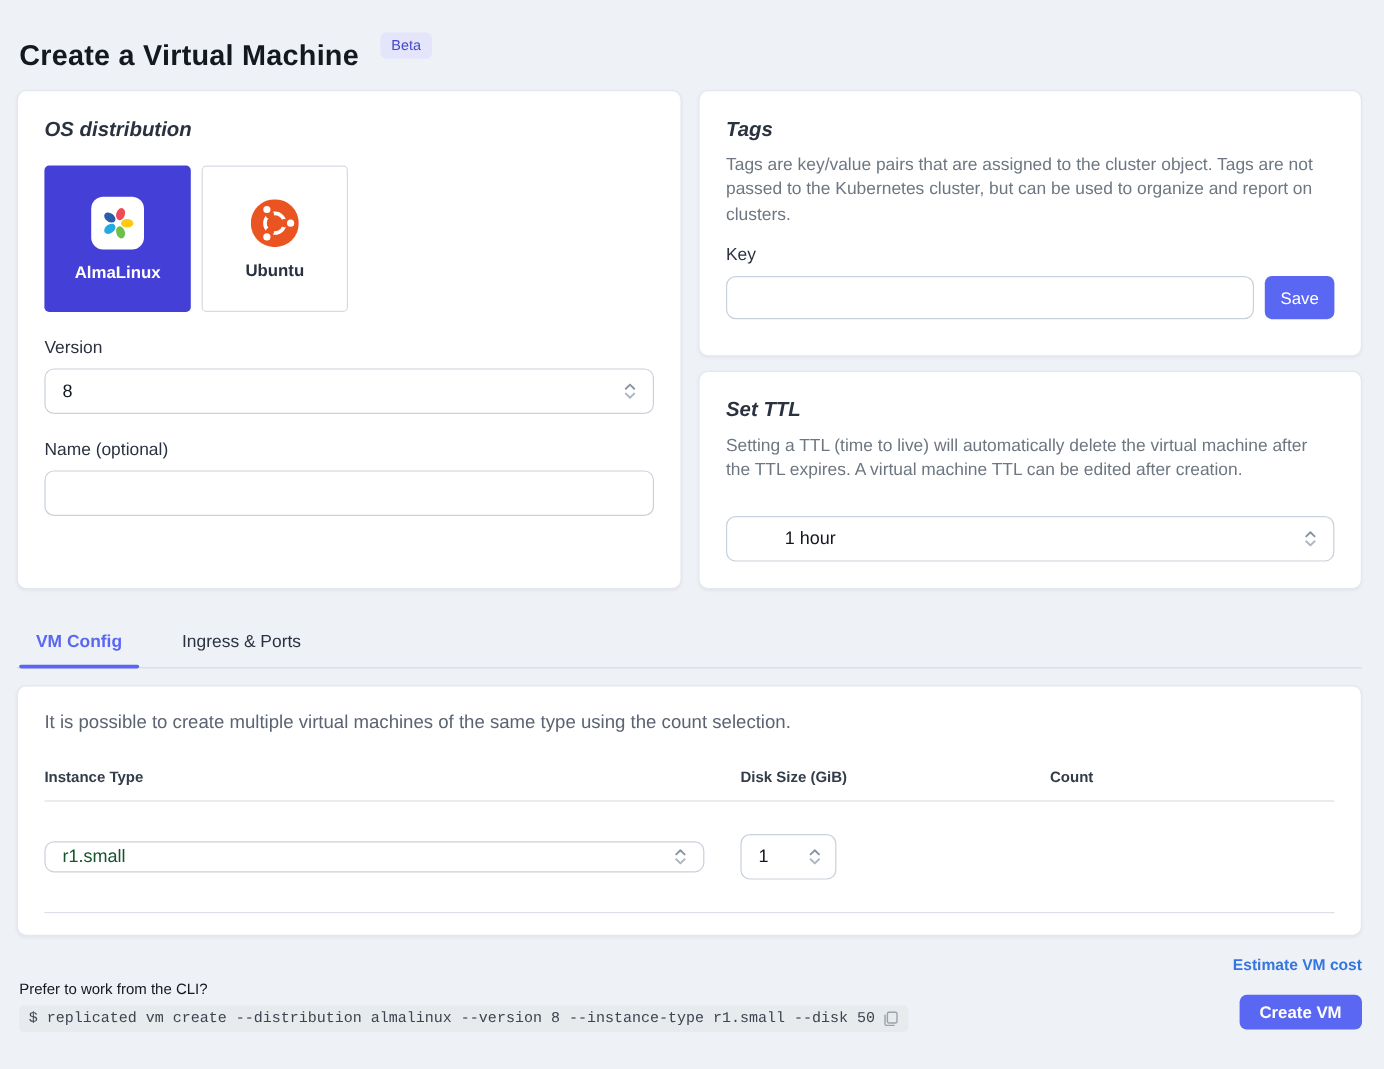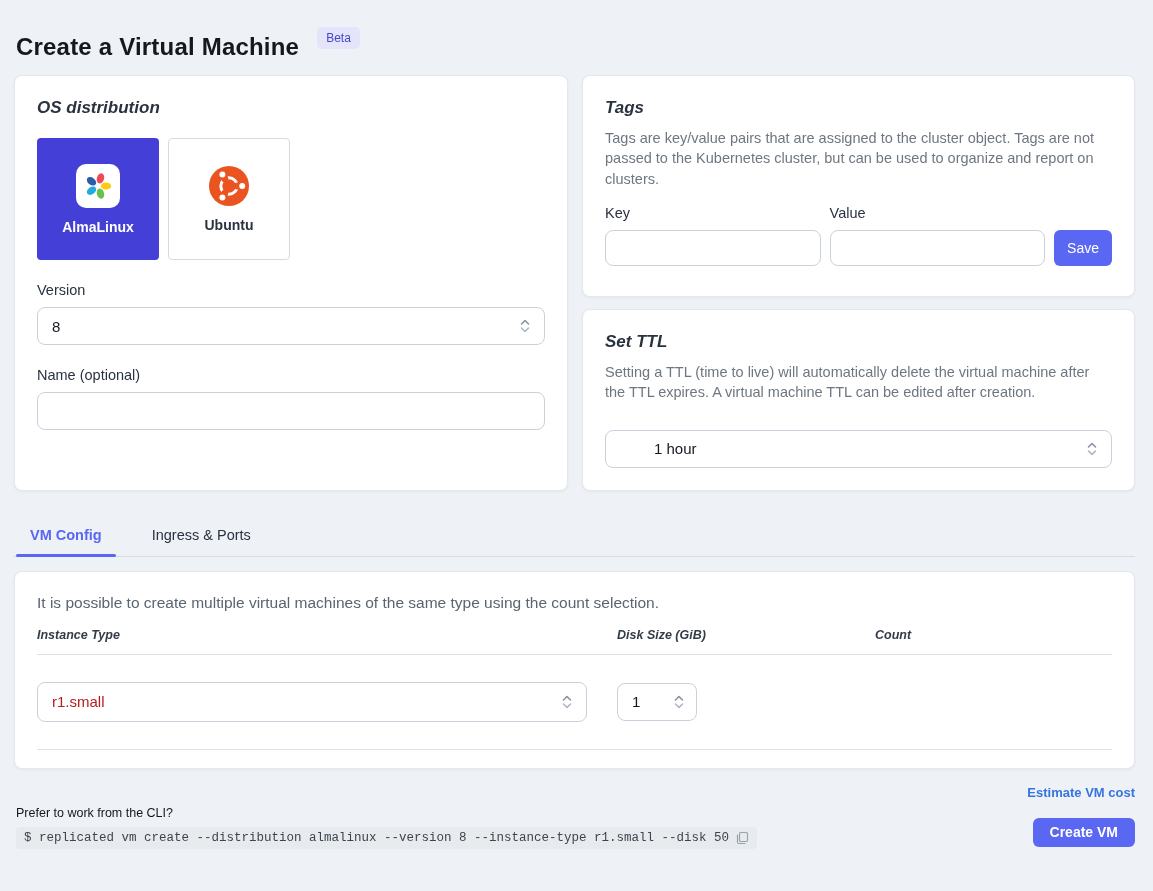--- a/index.html
+++ b/index.html
@@ -67,32 +67,32 @@
   }
   
   .tabs-bar { margin:27px 18px 0 14px; border-bottom:1px solid #d7dce3; display:flex; padding-left:2px; }
   .tab { position:relative; padding:9px 14px 13px; font-size:14.5px; color:#2a3240; cursor:pointer; margin-right:22px; }
   .tab.active { color:#5a67f2; font-weight:700; }
   .tab.active::after { content:""; position:absolute; left:0; right:0; bottom:-1px; height:3px;
     background:#5a67f2; border-radius:2px; }
   
   .panel { margin:14px 18px 0 14px; padding:22px 22px 18px; }
   .panel-intro { font-size:15.5px; color:#5b6472; }
-  .table-head { display:flex; margin-top:16px;font-style:italic; }
+  .table-head { display:flex; margin-top:29px; }
   .table-head .col-h { font-size:12.5px; font-weight:700; color:#333c49; }
   .col1 { width:580px; }
   .col2 { width:258px; }
   .col3 { flex:1; }
   .head-rule, .row-rule { border-bottom:1px solid #dde1e7; }
   .head-rule { margin-top:12px; }
   .table-row { display:flex; align-items:center; margin:27px 0; }
   .row-select {
-    width:550px; height:40px; border:1px solid #c9d1dc; border-radius:8px; background:#fff;
+    width:550px; height:26px; border:1px solid #c9d1dc; border-radius:8px; background:#fff;
     display:flex; align-items:center; justify-content:space-between;
-    padding:0 12px 0 14px; font-size:15px; color:#b91c1c; cursor:pointer;
+    padding:0 12px 0 14px; font-size:15px; color:#14532d; cursor:pointer;
   }
   .disk-input {
     width:82px; height:38px; border:1px solid #c9d1dc; border-radius:8px; background:#fff;
     font-size:15px; color:#14181f; padding:0 0 0 14px; outline:none;
     font-family:"Liberation Sans", sans-serif;
   }
   .count-stepper {
     width:80px; height:38px; border:1px solid #c9d1dc; border-radius:8px; background:#fff;
     display:flex; align-items:center; justify-content:space-between;
     padding:0 10px 0 14px; font-size:15px; color:#14181f; cursor:pointer;
@@ -179,24 +179,20 @@
   <div class="right-col">
 
     <div class="card tags-card">
       <div class="card-h">Tags</div>
       <div class="card-desc">Tags are key/value pairs that are assigned to the cluster object. Tags are not passed to the Kubernetes cluster, but can be used to organize and report on clusters.</div>
       <div class="tags-form">
         <div class="tags-col">
           <div class="field-label">Key</div>
           <input class="textinput" type="text" value="" style="">
         </div>
-        <div class="tags-col">
-          <div class="field-label">Value</div>
-          <input class="textinput" type="text" value="" style="">
-        </div>
         <button class="save-btn">Save</button>
       </div>
     </div>
 
     <div class="card ttl-card">
       <div class="card-h">Set TTL</div>
       <div class="card-desc">Setting a TTL (time to live) will automatically delete the virtual machine after the TTL expires. A virtual machine TTL can be edited after creation.</div>
       <div class="selectbox" style="margin-top:27px;padding-left:48px;">
         <span>1 hour</span>
         <svg class="chev" width="14" height="18" viewBox="0 0 14 18">

